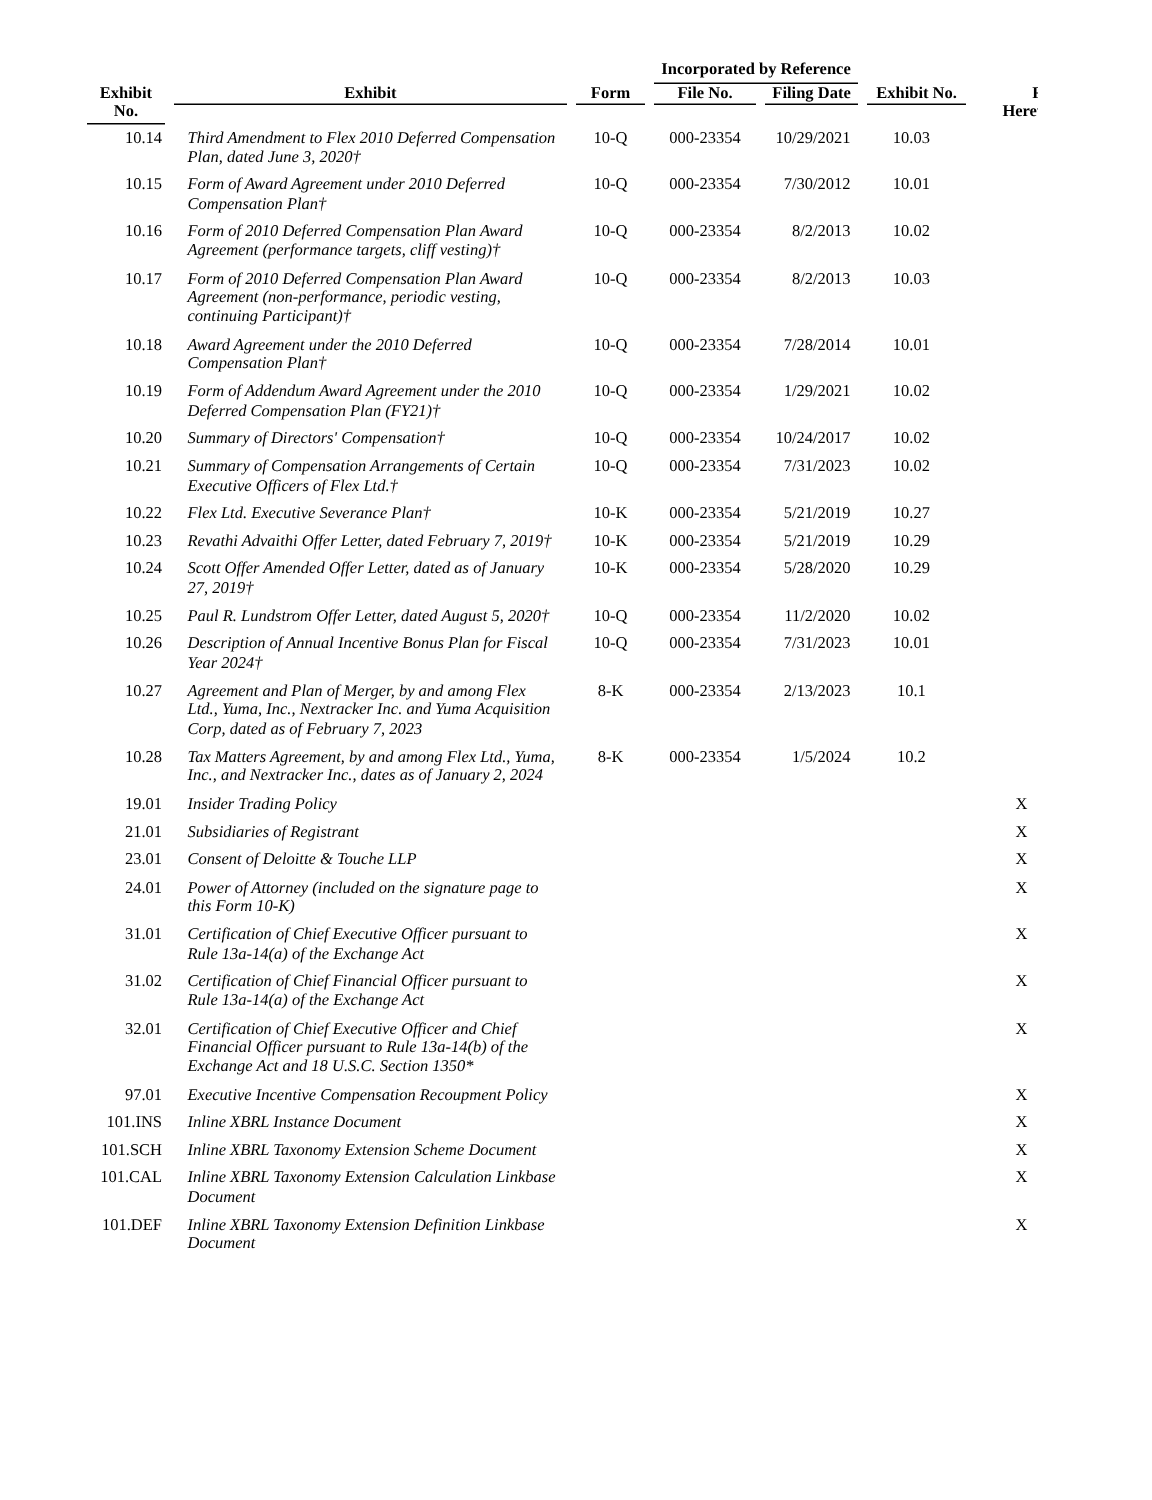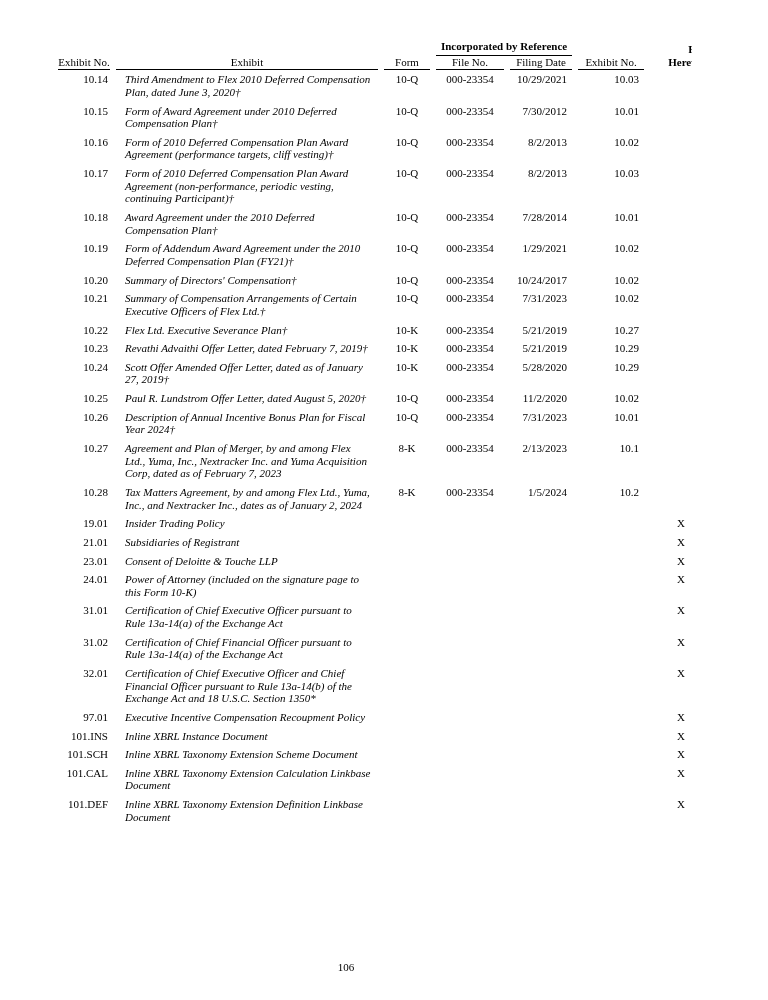--- a/index.html
+++ b/index.html
@@ -29,33 +29,33 @@
   table.exhibits col.w1 { width: 58px; }
   table.exhibits col.w2 { width: 268px; }
   table.exhibits col.w3 { width: 52px; }
   table.exhibits col.w4 { width: 74px; }
   table.exhibits col.w5 { width: 68px; }
   table.exhibits col.w6 { width: 72px; }
   table.exhibits col.w7 { width: 68px; }
 
   th, td { vertical-align: top; font-weight: normal; }
 
-  .hdr { font-weight: normal; text-align: center; padding: 0 3px; margin-top: 45px; }
+  .hdr { font-weight: bold; text-align: center; padding: 0 3px; margin-top: 45px; }
   .hdr .rule { border-bottom: 1px solid #000; padding-bottom: 1px; }
   .hdr-nolines { font-weight: bold; text-align: right; vertical-align: bottom; padding: 0 3px 2px 3px; }
   .incorp-cell { font-weight: bold; text-align: center; padding: 0 3px; }
   .incorp-cell .rule { border-bottom: 1px solid #000; padding-bottom: 2px; }
 
   tbody td { padding-top: 3px; padding-bottom: 3px; }
   td.c1 { text-align: right; padding-right: 5px; }
   td.c2 { text-align: left; padding-left: 12px; padding-right: 10px; font-style: italic; }
   td.c3 { text-align: center; }
   td.c4 { text-align: center; }
   td.c5 { text-align: right; padding-right: 8px; }
-  td.c6 { text-align: right; padding-right: 8px; }
+  td.c6 { text-align: center; padding-right: 8px; }
   td.c7 { text-align: center; }
 
   .footer {
     position: absolute;
     left: 0;
     right: 0;
     bottom: 26px;
     text-align: center;
   }
 </style>
@@ -344,14 +344,13 @@
             <td class="c2">Inline XBRL Taxonomy Extension Definition Linkbase Document</td>
             <td class="c3"></td>
             <td class="c4"></td>
             <td class="c5"></td>
             <td class="c6"></td>
             <td class="c7">X</td>
           </tr>
         </tbody>
     </table>
   </div>
-  <div class="footer">106</div>
 </div>
 
 </body></html>

